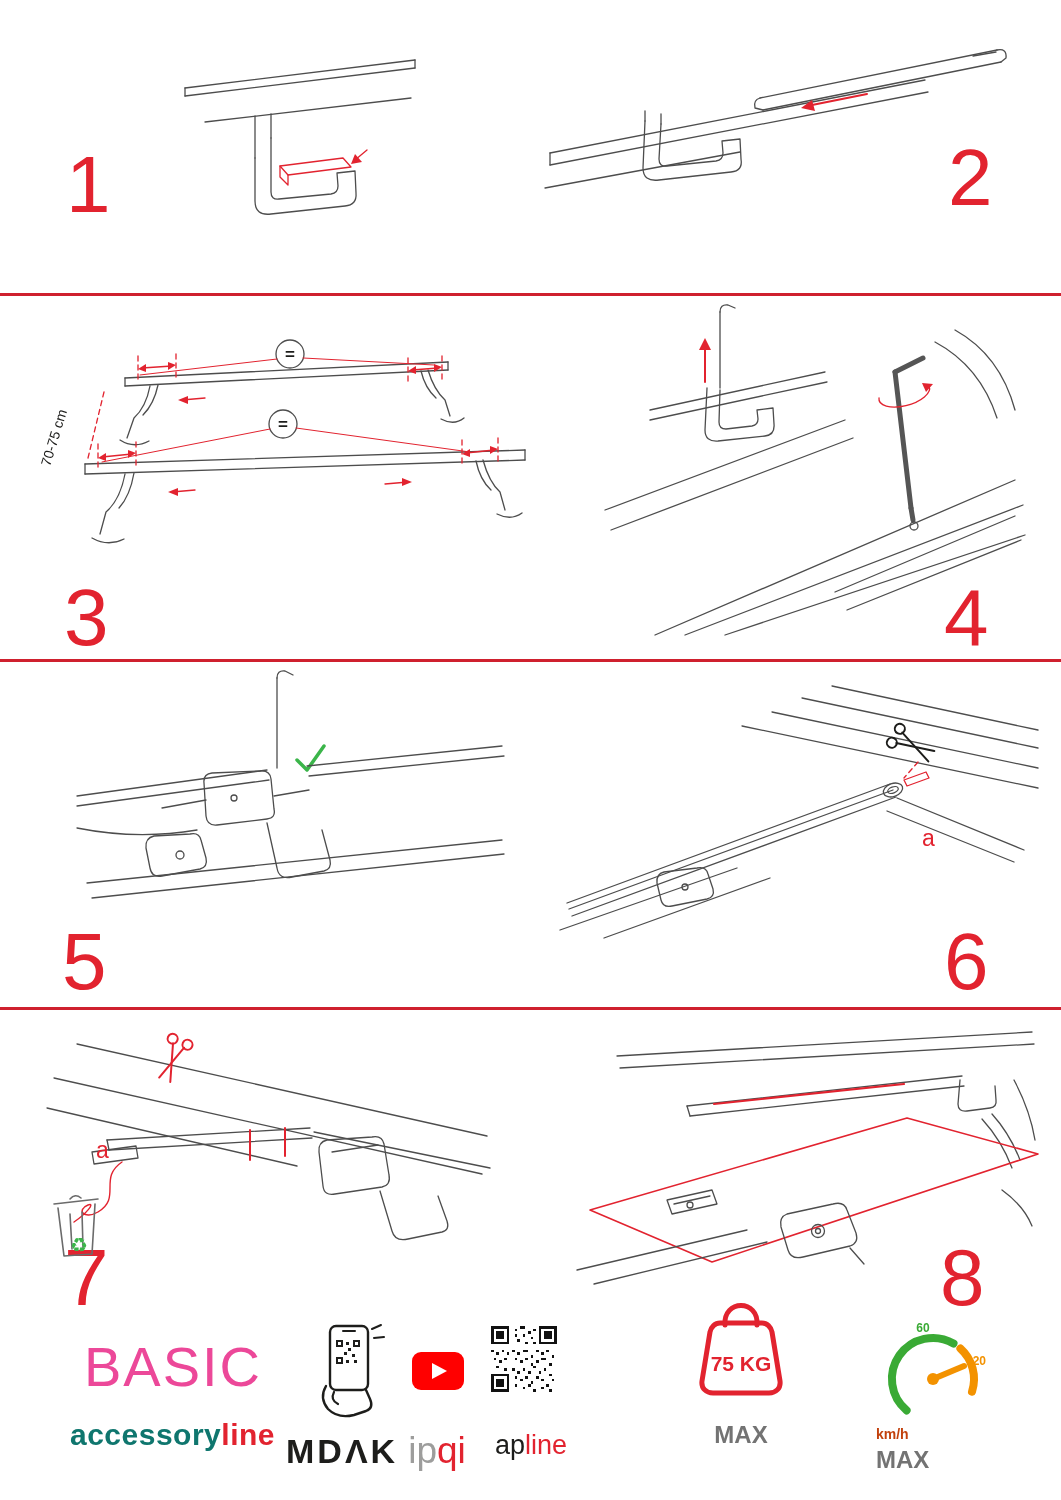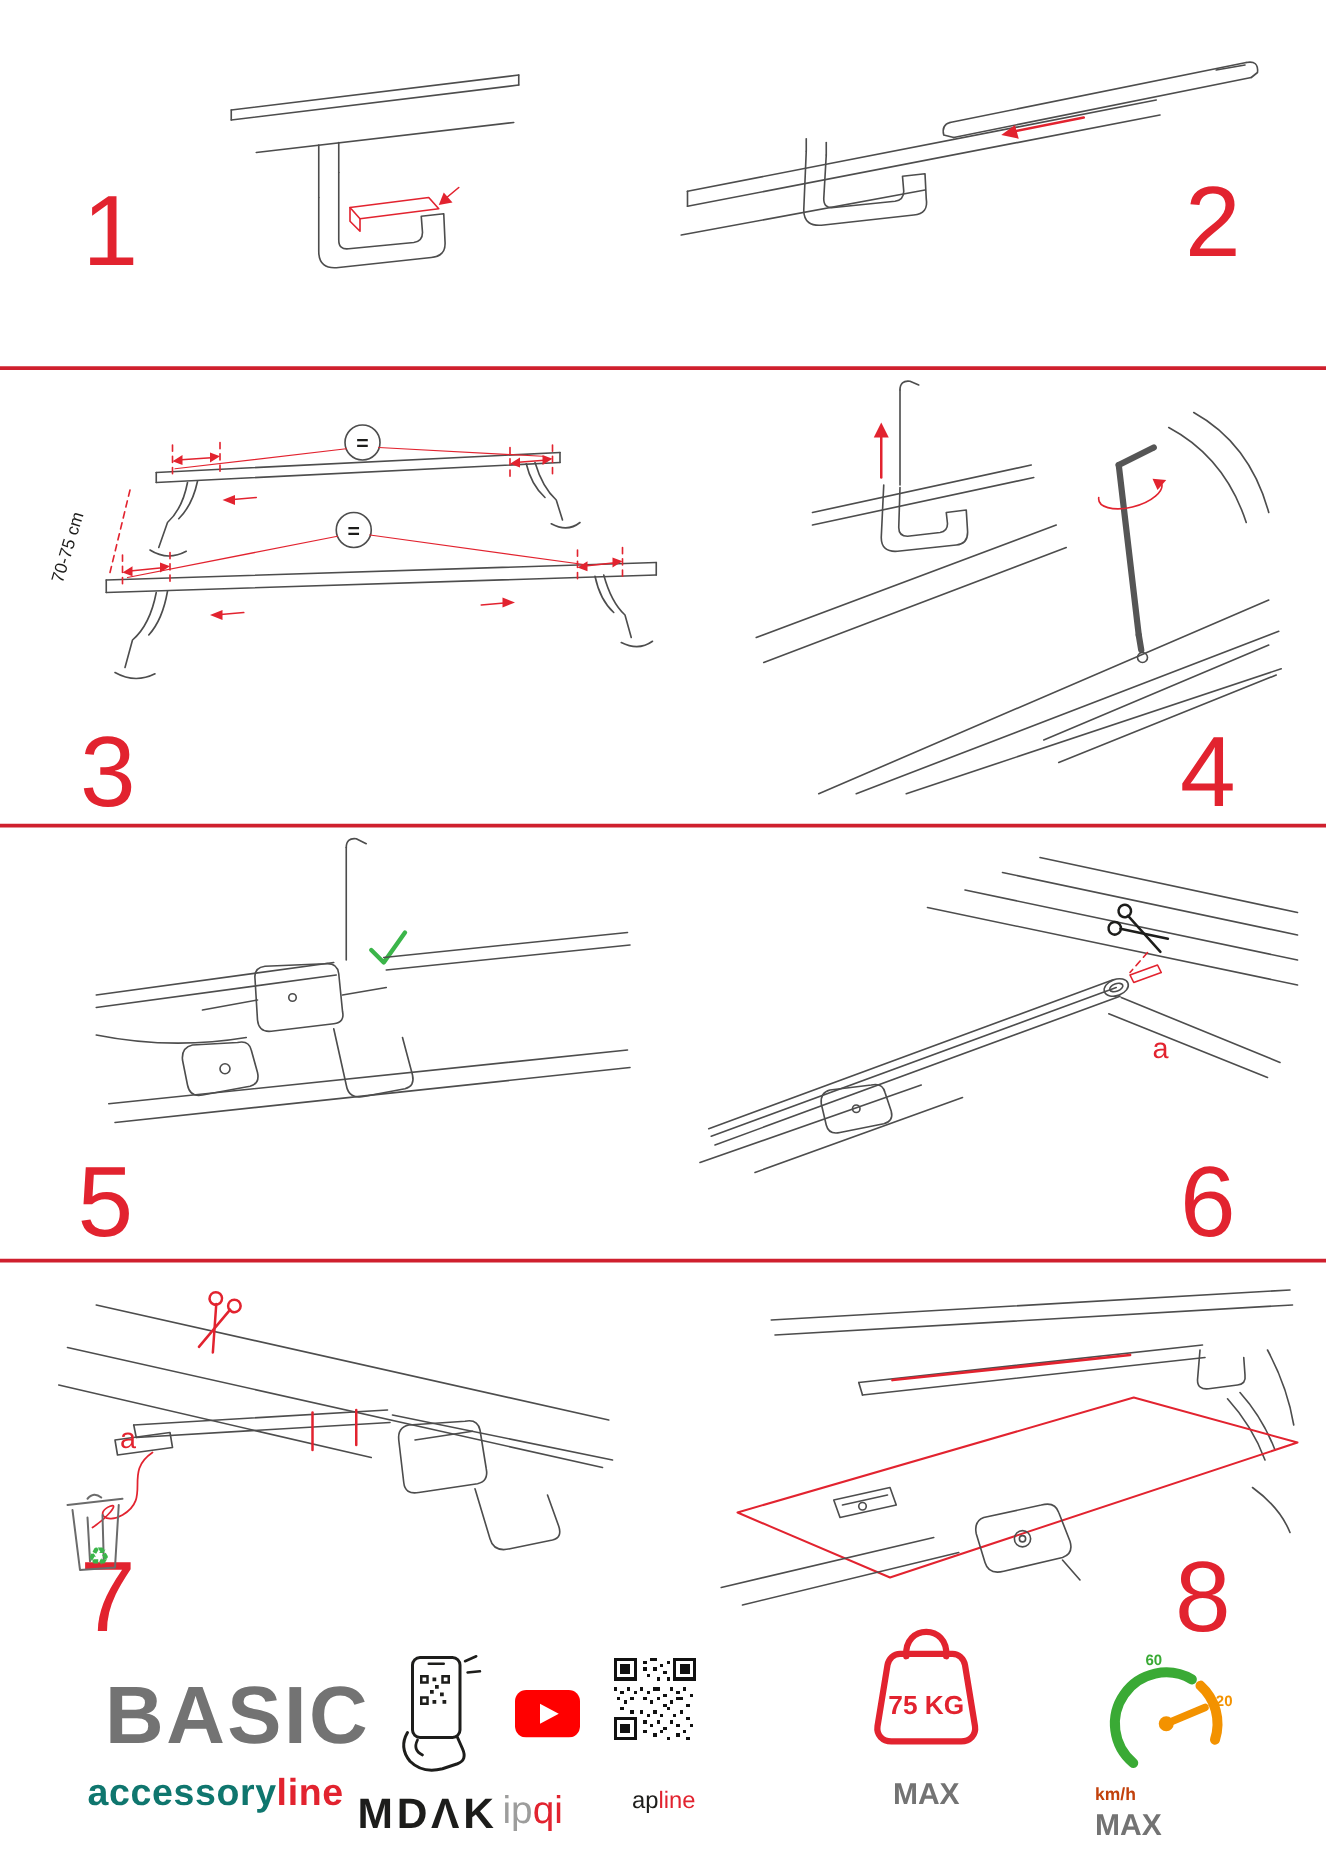--- a/index.html
+++ b/index.html
@@ -23,31 +23,31 @@
   .art .grn  { stroke:#3bb54a; }
   .art .thick{ stroke:#555555; stroke-width:5; }
   .art .dark { stroke:#1d1d1b; stroke-width:2; }
   .art .redl { stroke:#e2232f; stroke-width:2; }
   .art .bin  { stroke:#6b6b6b; stroke-width:1.6; }
   .art text  { fill:#1d1d1b; stroke:none; }
   .art text.red-t { fill:#e2232f; }
   .art text.grn-t { fill:#3bb54a; stroke:none; font-family:"DejaVu Sans", sans-serif; }
 
   
-  .brand { position:absolute; left:84px; top:1336px; font-size:65px; font-weight:bold;
-           color:#737373; letter-spacing:2px; line-height:1.1; }
+  .brand { position:absolute; left:84px; top:1336px; font-size:56px; font-weight:normal;
+           color:#ec4899; letter-spacing:2px; line-height:1.1; }
   .brand-sub { position:absolute; left:70px; top:1418px; font-size:30px; font-weight:bold; letter-spacing:0.5px; }
   .bs-black { color:#0f766e; } .bs-red { color:#e2232f; }
   .phone-icon { position:absolute; left:306px; top:1320px; }
   .mdak { position:absolute; left:286px; top:1432px; width:110px; text-align:center;
           font-size:34px; letter-spacing:3px; color:#1d1d1b; font-weight:bold; }
   .yt-icon { position:absolute; left:412px; top:1352px; }
-  .ipqi { position:absolute; left:402px; top:1430px; width:70px; text-align:left; font-size:31px; }
+  .ipqi { position:absolute; left:402px; top:1430px; width:70px; text-align:center; font-size:37px; }
   .ip-gray { color:#9d9d9c; } .ip-red { color:#e2232f; }
-  .apline { position:absolute; left:488px; top:1430px; width:86px; text-align:center; font-size:19px; }
+  .apline { position:absolute; left:488px; top:1430px; width:86px; text-align:center; font-size:27px; }
   .ap-black { color:#1d1d1b; } .ap-red { color:#e2232f; }
   .qr-icon { position:absolute; left:491px; top:1326px; }
   .weight-block { position:absolute; left:686px; top:1285px; width:110px; text-align:center; }
   .speed-block  { position:absolute; left:876px; top:1320px; width:116px; text-align:left; }
   .max-label { font-size:24px; font-weight:bold; color:#737373; margin-top:4px; }
   .unit-label { font-size:14px; font-weight:bold; color:#c2410c; margin-top:2px; }
 </style>
 </head>
 <body>
 

